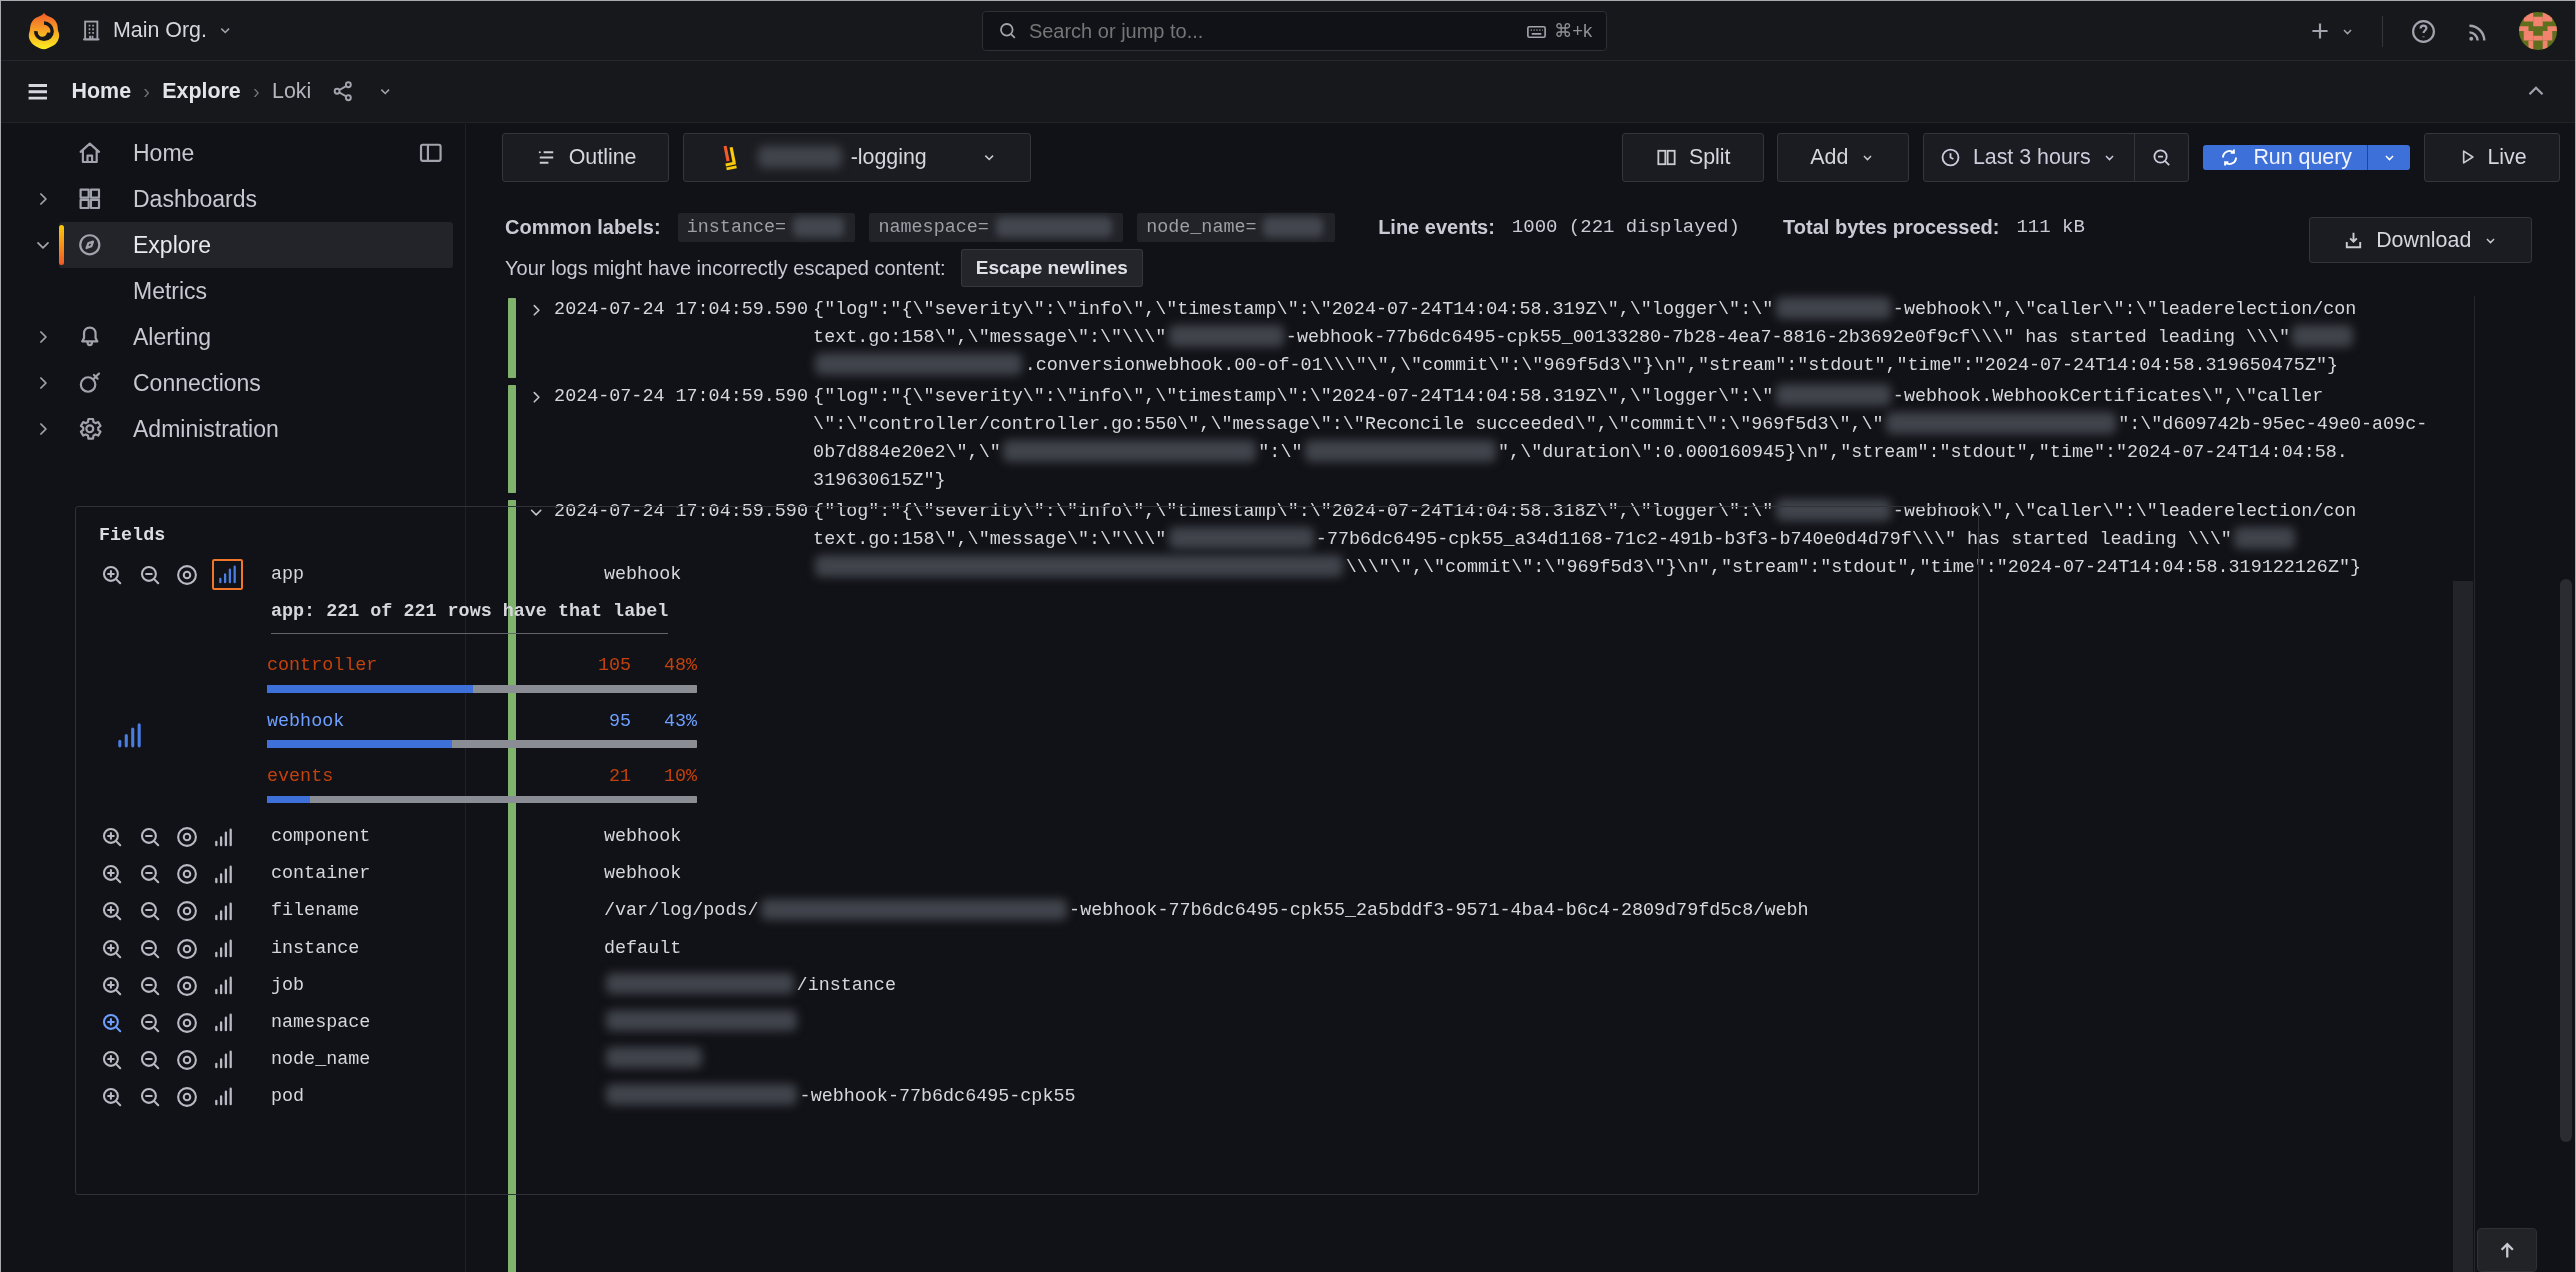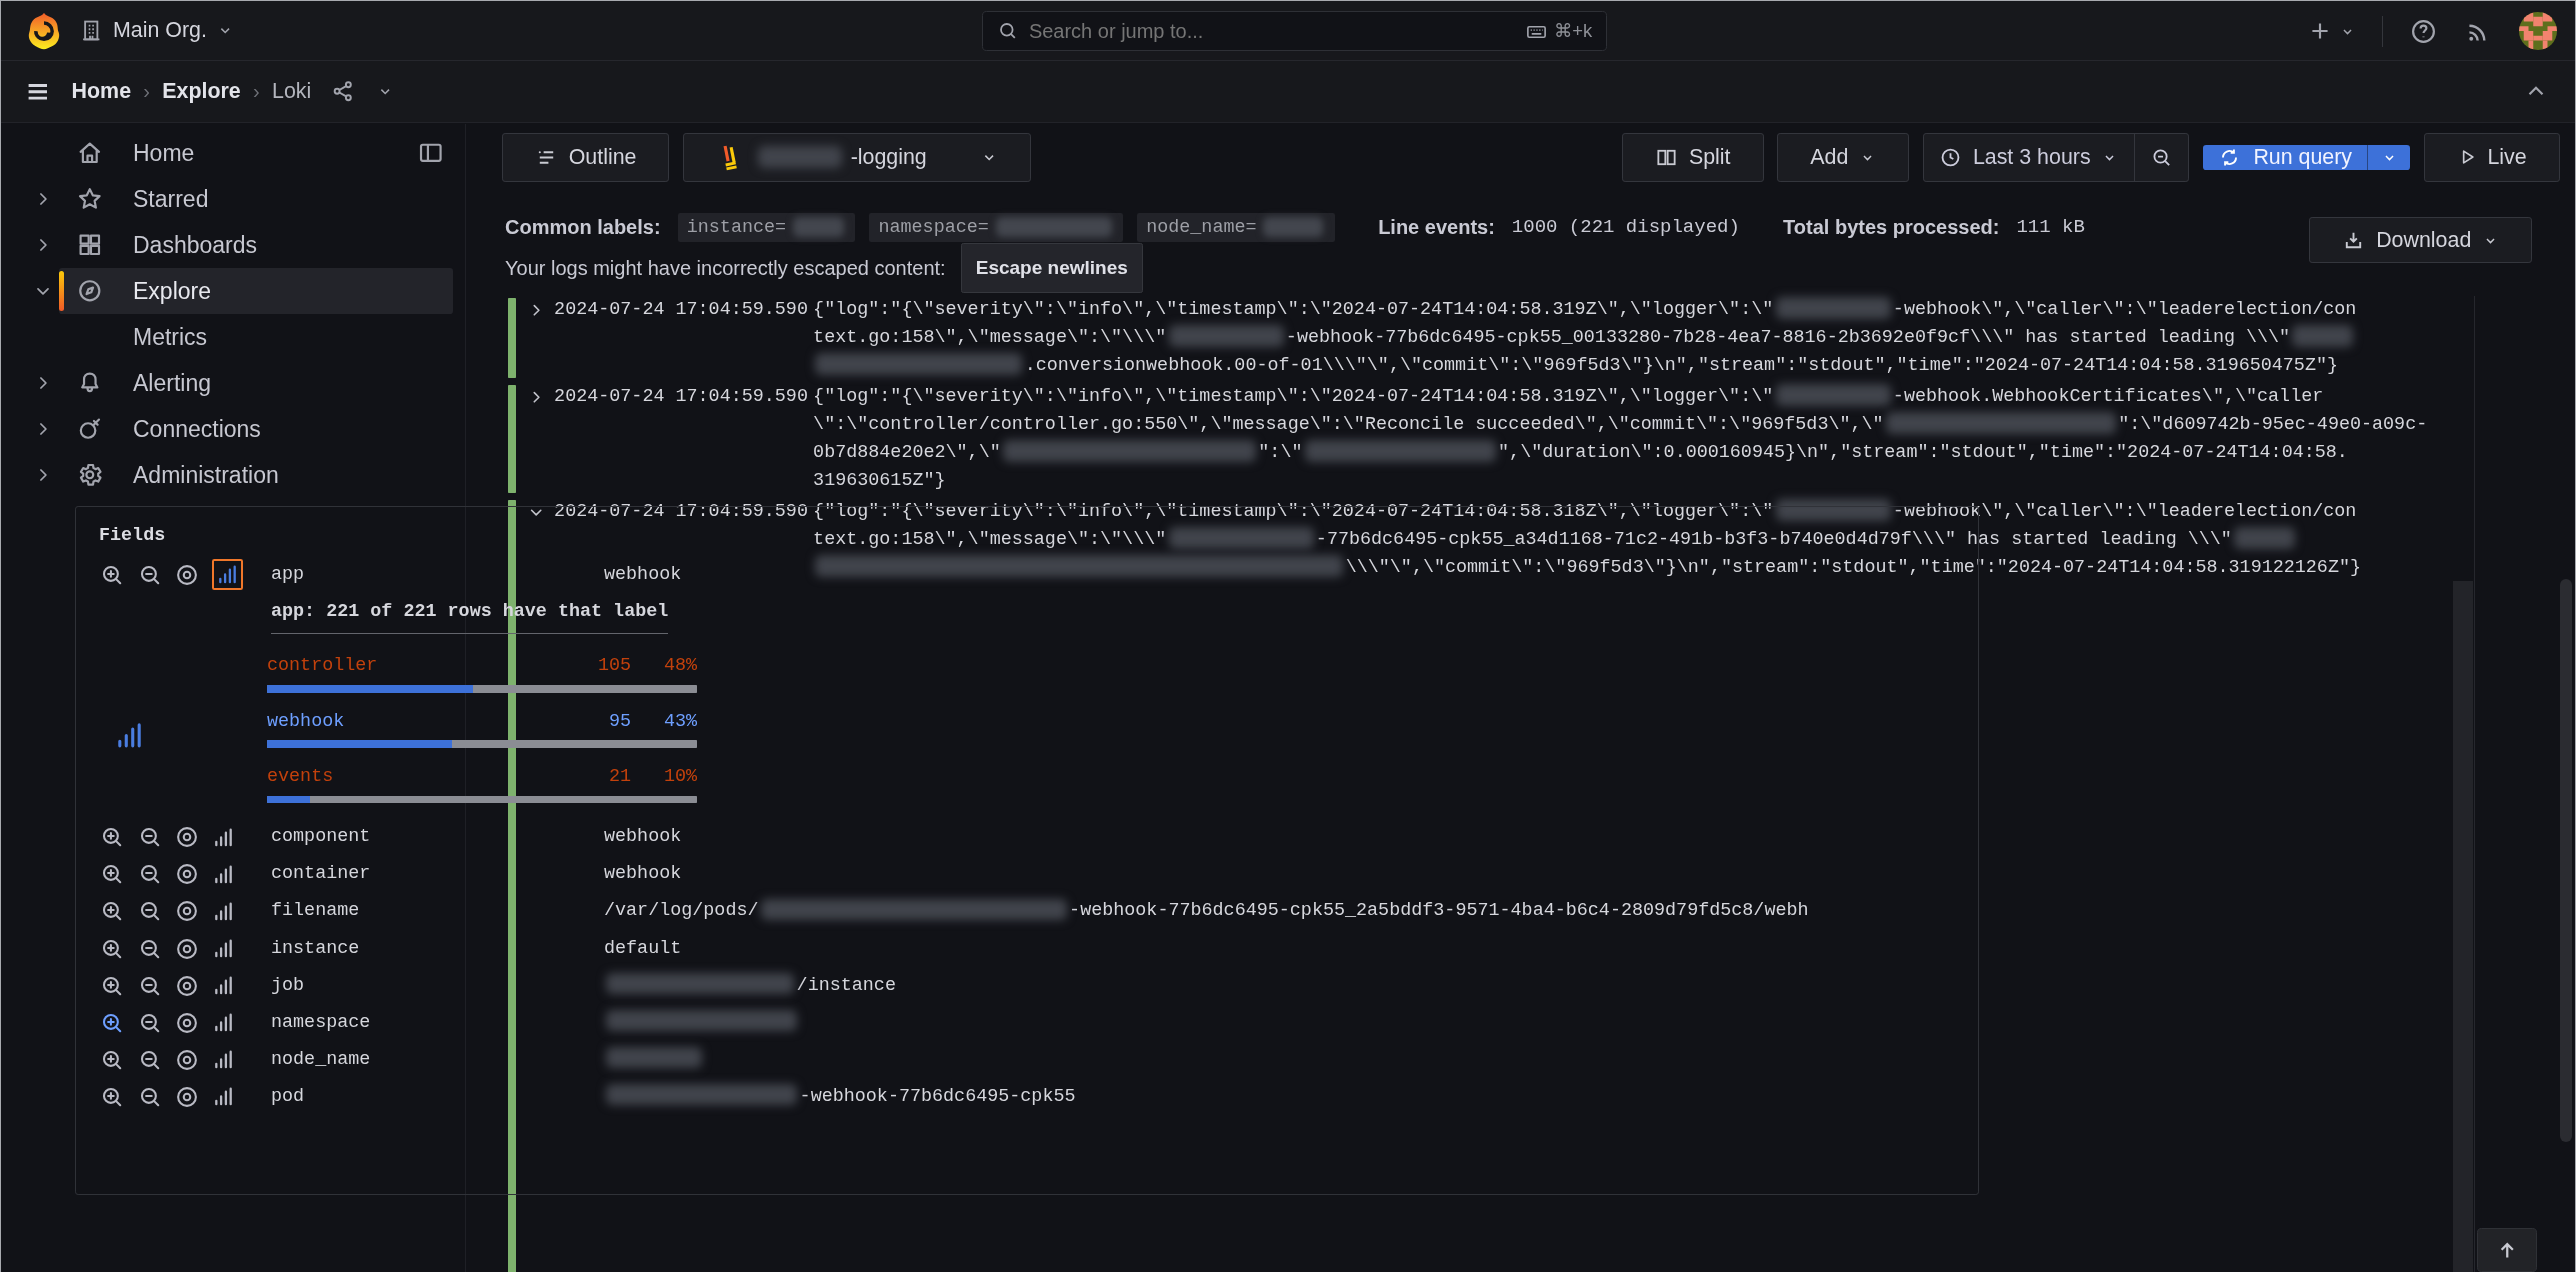--- a/index.html
+++ b/index.html
@@ -65,21 +65,21 @@
   .btn-primary .gseg { gap:12.3px; }
   .btn-primary .caret { display:flex; align-items:center; padding:0 12.3px; border-left:0.8px solid rgba(17,18,23,.45); }
   .btn-primary .bic { color:#fff; }
 
   .metarow { position:absolute; left:38px; top:89px; display:flex; align-items:center; gap:17px; font-size:20px; }
   .metarow .lbl { font-weight:700; color:#c9cad4; }
   .chip { background:#222329; border-radius:2.3px; padding:3.8px 9.2px; color:#9d9fa6; font-size:18.4px; display:inline-flex; align-items:center; gap:4.6px; }
   .mval { font-size:19px; color:#c9cad4; }
   .gap34 { width:9.2px; }
   .noticerow { position:absolute; left:38px; top:124px; height:40px; display:flex; align-items:center; gap:15.3px; font-size:20px; color:#c9cad4; }
-  .btn-small { height:50px; background:#24252b; border:0.8px solid #35373d; border-radius:2.3px; padding:0 13.8px;
+  .btn-small { height:38px; background:#24252b; border:0.8px solid #35373d; border-radius:2.3px; padding:0 13.8px;
                font-size:19px; font-weight:700; color:#e0e1e8; display:inline-flex; align-items:center; cursor:pointer; }
   .download { position:absolute; right:43px; top:93px; }
 
   
   .logs { position:absolute; left:35px; top:172px; right:104px; }
   .log-row { position:relative; display:flex; padding-left:24.5px; margin-bottom:3.1px; font-size:18.4px; line-height:28px;
              color:#d6d7dd; cursor:pointer; }
   .log-row .bar { position:absolute; left:6.1px; top:2.3px; bottom:2.3px; width:7.7px; background:#7eb26d; border-radius:0.8px; }
   .log-row.expanded .bar { height:773px; bottom:auto; }
   .log-chev { width:27.6px; padding-top:4.6px; color:#c3c4cc; flex:none; }
@@ -255,33 +255,20 @@
         <path d="M9.5 5v14"></path>
       </svg>
   </span>
 <div class="side-item">
       <span class="sicon ic">
         <svg width="27.6" height="27.6" viewBox="0 0 24 24" fill="none" stroke="currentColor" stroke-width="1.9" stroke-linecap="round" stroke-linejoin="round">
           <path d="M4 11.2L12 4l8 7.2M6 9.8V20h12V9.8M10 20v-5.6h4V20"></path>
         </svg>
       </span>
       <span class="slabel">Home</span>
-    </div>
-    <div class="side-item">
-      <span class="chev ic">
-        <svg width="20" height="20" viewBox="0 0 24 24" fill="none" stroke="currentColor" stroke-width="2.1" stroke-linecap="round" stroke-linejoin="round">
-          <path d="M9.5 6l6 6-6 6"></path>
-        </svg>
-      </span>
-      <span class="sicon ic">
-        <svg width="27.6" height="27.6" viewBox="0 0 24 24" fill="none" stroke="currentColor" stroke-width="1.9" stroke-linecap="round" stroke-linejoin="round">
-          <path d="M12 3.6l2.6 5.4 5.9.7-4.3 4.1 1.1 5.9L12 16.8l-5.3 2.9 1.1-5.9-4.3-4.1 5.9-.7z"></path>
-        </svg>
-      </span>
-      <span class="slabel">Starred</span>
     </div>
     <div class="side-item">
       <span class="chev ic">
         <svg width="20" height="20" viewBox="0 0 24 24" fill="none" stroke="currentColor" stroke-width="2.1" stroke-linecap="round" stroke-linejoin="round">
           <path d="M9.5 6l6 6-6 6"></path>
         </svg>
       </span>
       <span class="sicon ic">
         <svg width="27.6" height="27.6" viewBox="0 0 24 24" fill="none" stroke="currentColor" stroke-width="1.9" stroke-linecap="round" stroke-linejoin="round">
           <rect x="4" y="4" width="7" height="7"></rect>

